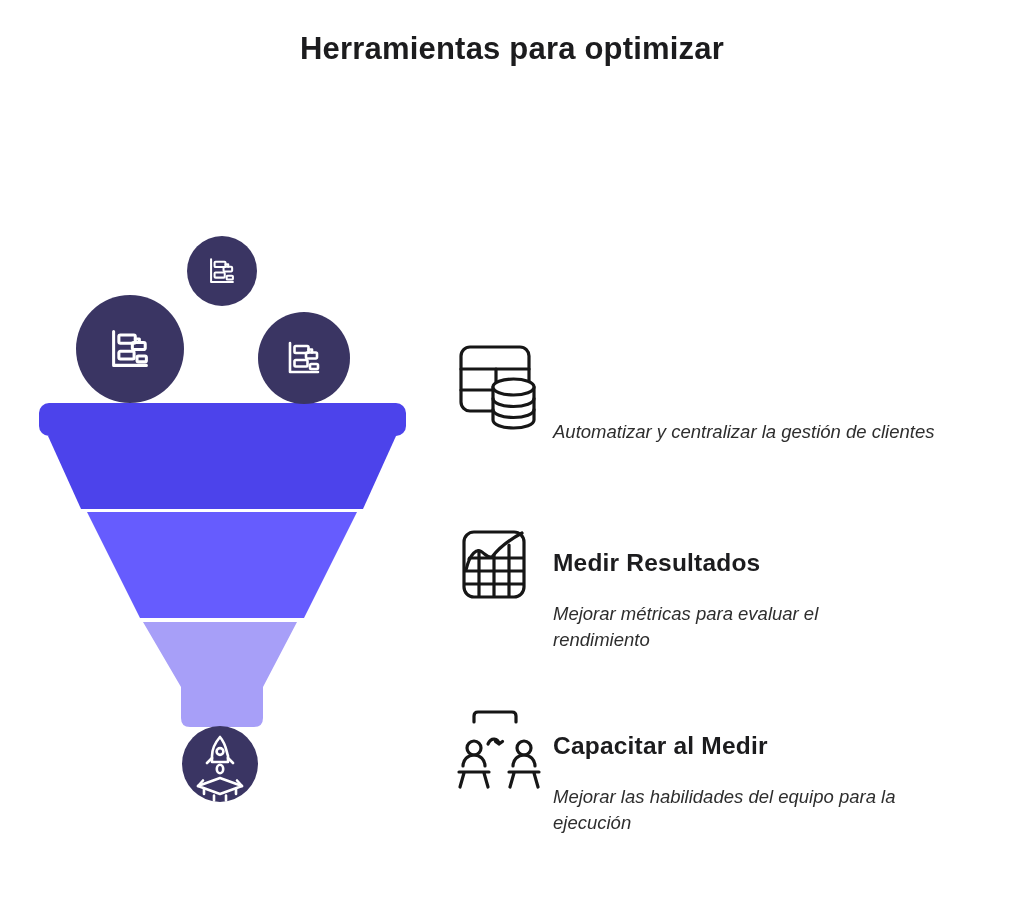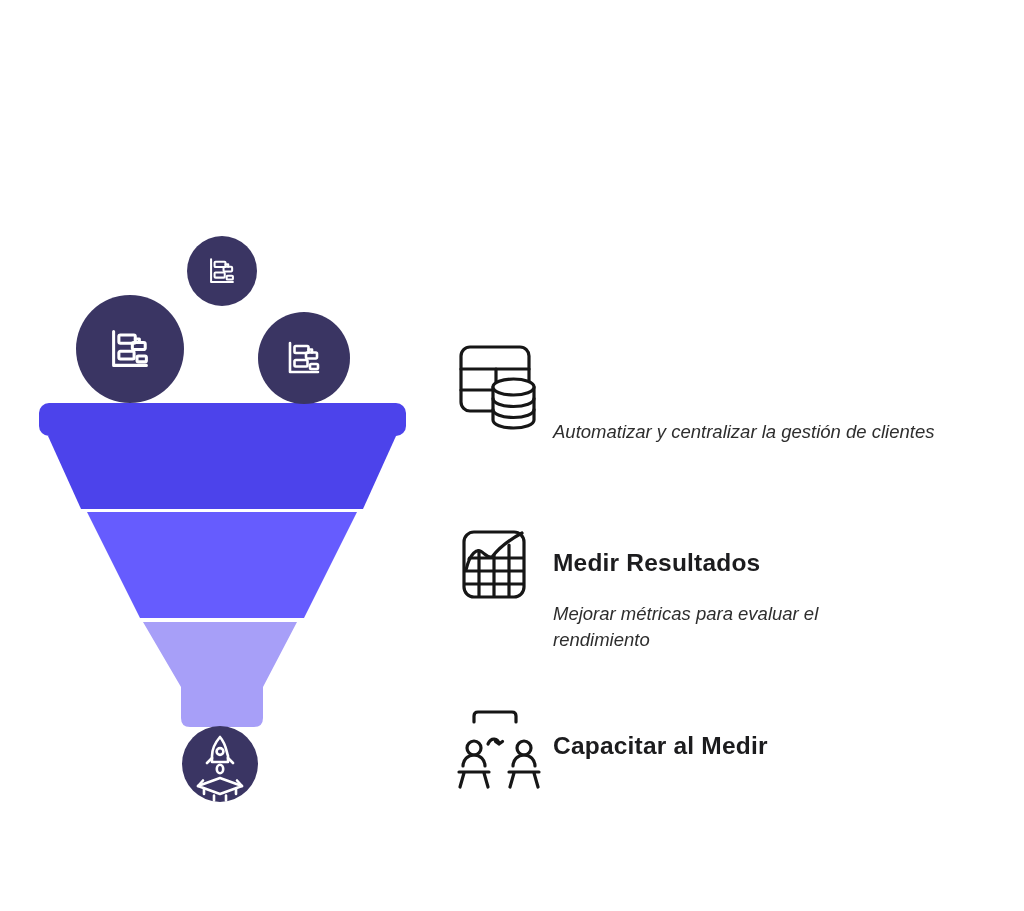--- a/index.html
+++ b/index.html
@@ -51,20 +51,21 @@
   .d2{left:553px;top:601px;width:335px;}
   .t3{left:553px;top:732px;}
   .d3{left:553px;top:784px;width:425px;}
 </style>
 </head>
 <body>
 
 <div class="canvas">
 
   <div class="title">
+    <div>Herramientas para optimizar</div>
   </div>
 
   <svg class="diagram-svg" width="1024" height="911" viewBox="0 0 1024 911">
 
     <defs>
       <g id="gantt">
         <path class="wicon" d="M -14,-15 V 14 H 14"></path>
         <rect class="wicon" x="-9.5" y="-12" width="14" height="7" rx="1.2"></rect>
         <path class="wicon" d="M 4.5,-8.5 H 8 V -5.5"></path>
         <rect class="wicon" x="2" y="-5.5" width="11" height="6" rx="1.2"></rect>
@@ -144,14 +145,17 @@
   <div class="item t2">
     <h2 class="item-title">Medir Resultados</h2>
   </div>
   <div class="item d2">
     <p class="item-desc">Mejorar métricas para evaluar el rendimiento</p>
   </div>
 
   <div class="item t3">
     <h2 class="item-title">Capacitar al Medir</h2>
   </div>
+  <div class="item d3">
+    <p class="item-desc">Mejorar las habilidades del equipo para la ejecución</p>
+  </div>
 
 </div>
 
 </body></html>

